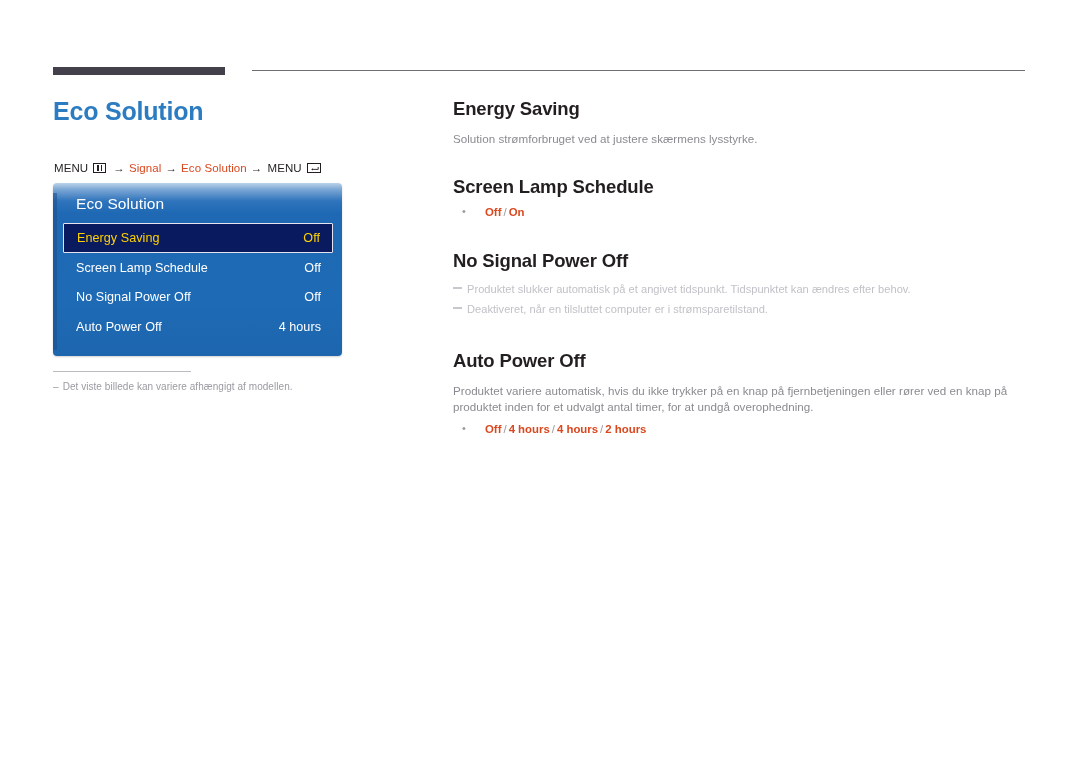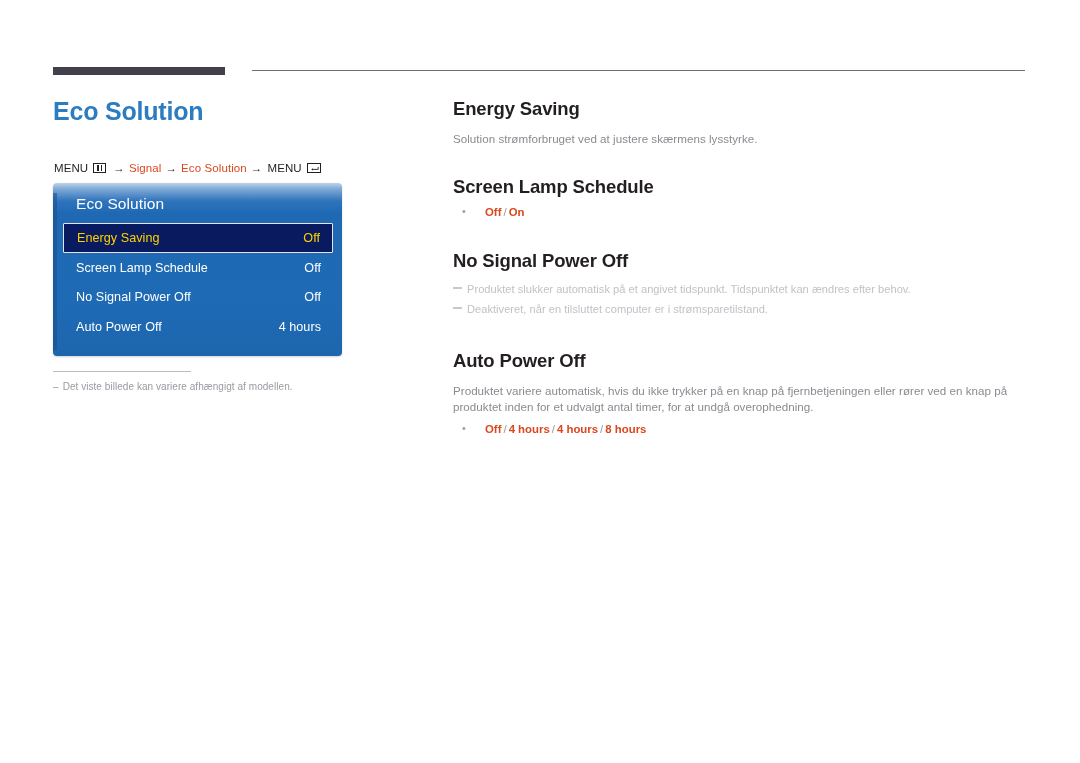--- a/index.html
+++ b/index.html
@@ -380,20 +380,20 @@
       </div>
     </section>
 
     <div class="gap-lg"></div>
 
     <section class="sec">
       <h2 class="sec-title">Auto Power Off</h2>
       <p class="sec-desc">Produktet variere automatisk, hvis du ikke trykker på en knap på fjernbetjeningen eller rører ved en knap på produktet inden for et udvalgt antal timer, for at undgå overophedning.</p>
       <ul class="sec-opts">
         <li>
-          <span class="opt">Off</span><span class="opt-sep">/</span><span class="opt">4 hours</span><span class="opt-sep">/</span><span class="opt">4 hours</span><span class="opt-sep">/</span><span class="opt">8 hours</span>
+          <span class="opt">Off</span><span class="opt-sep">/</span><span class="opt">4 hours</span><span class="opt-sep">/</span><span class="opt">4 hours</span><span class="opt-sep">/</span><span class="opt">2 hours</span>
         </li>
       </ul>
     </section>
 
   </div>
 
 </div>
 
 </body></html>

